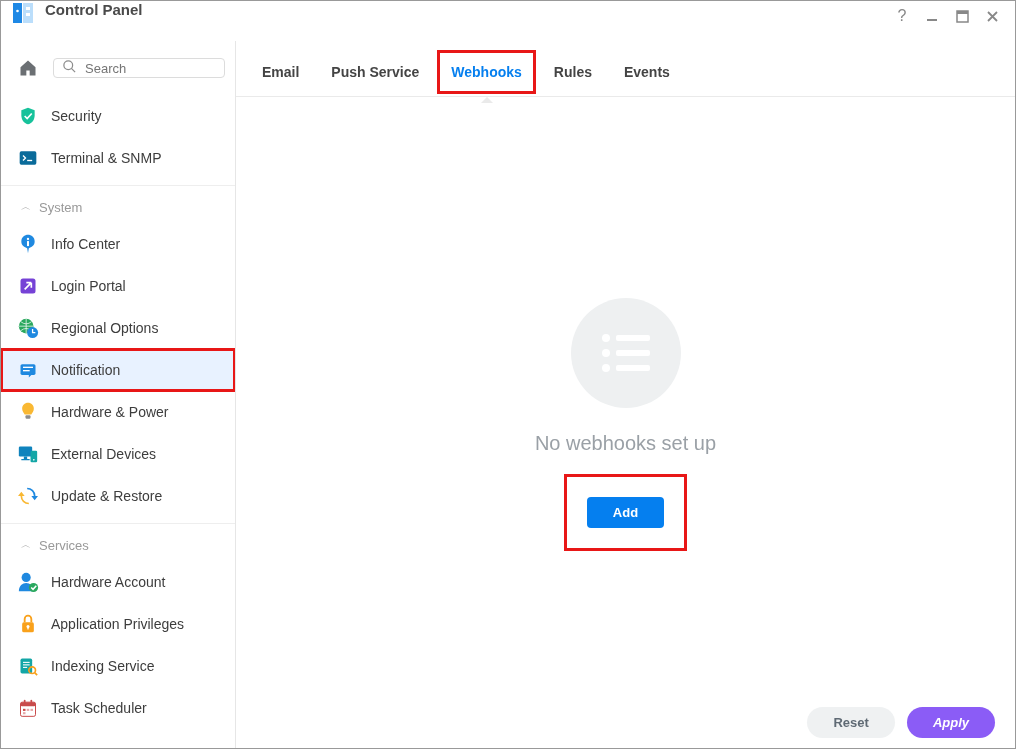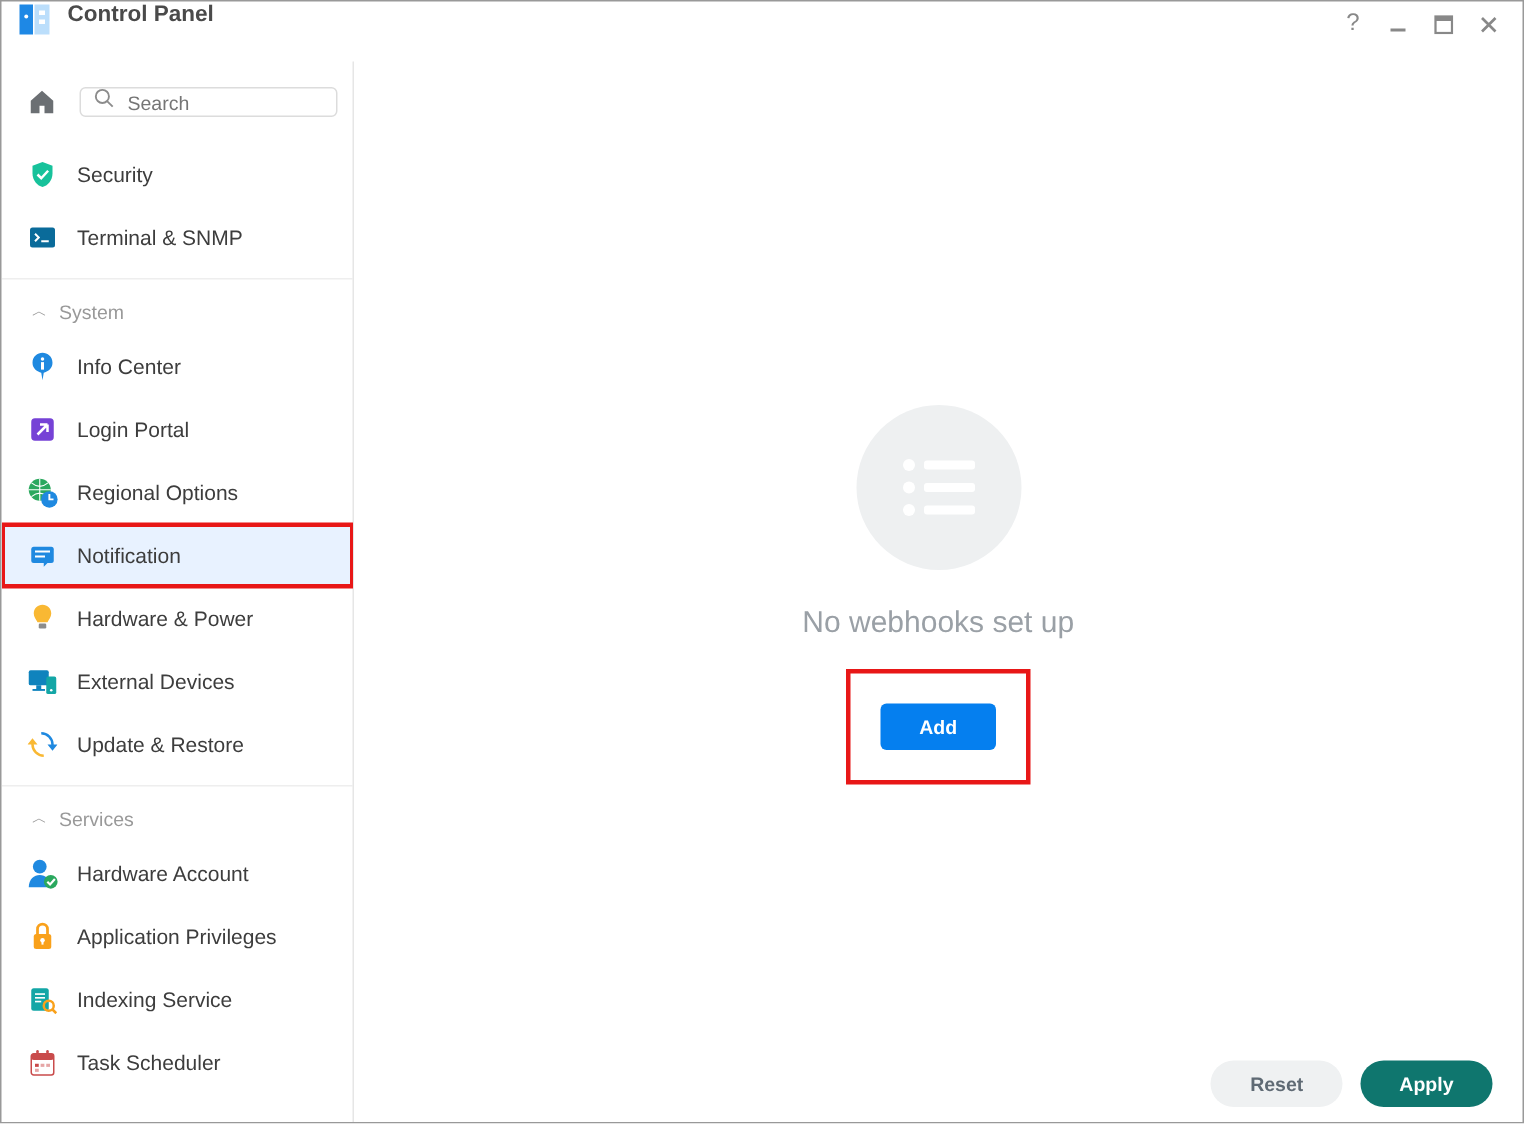--- a/index.html
+++ b/index.html
@@ -43,21 +43,21 @@
 
   .content { flex: 1; display: flex; flex-direction: column; align-items: center; justify-content: center; }
   .empty-icon { width: 110px; height: 110px; border-radius: 50%; background: #eef0f1; display:flex; align-items:center; justify-content:center; margin-bottom: 24px; }
   .empty-text { color: #9aa0a6; font-size: 20px; margin-bottom: 22px; }
   .add-btn { background: #057fef; color: #fff; border: none; border-radius: 4px; font-size: 13px; font-weight: 600; padding: 8px 26px; cursor: pointer; }
   .add-wrap { padding: 20px; outline: 3px solid #e81717; }
 
   .footer { position: absolute; bottom: 10px; right: 20px; display: flex; gap: 12px; }
   .btn { border-radius: 18px; font-size: 13px; font-weight: 600; padding: 8px 26px; cursor: pointer; border: none; }
   .btn.reset { background: #eff1f2; color: #5f6a74; }
-  .btn.apply { background: #0f766e; color: #fff; }
+  .btn.apply { background: #8b5cf6; color: #fff; font-style: italic; }
 </style>
 </head>
 <body>
 
 <div class="window">
 
   <div class="titlebar">
     <span class="app-icon">
       <svg width="24" height="24" viewBox="0 0 24 24">
         <rect x="2" y="2" width="9" height="20" fill="#1e88e5"></rect>
@@ -263,20 +263,31 @@
                 <rect x="6" y="17" width="3" height="2.5" fill="#e6a6a6"></rect>
               </svg>
           </span>
           <span class="label">Task Scheduler</span>
         </div>
 
       </div>
     </div>
 
     <div class="main">
+      <div class="tabs">
+        <div class="tab"><span>Email</span></div>
+        <div class="tab"><span>Push Service</span></div>
+        <div class="tab active">
+          <span>Webhooks</span>
+          <span class="tab-highlight-box"></span>
+          <span class="arrow-up"></span>
+        </div>
+        <div class="tab"><span>Rules</span></div>
+        <div class="tab"><span>Events</span></div>
+      </div>
 
       <div class="content">
         <div class="empty-icon">
           <svg width="52" height="42" viewBox="0 0 52 42">
             <circle cx="6" cy="6" r="4" fill="#fff"></circle>
             <rect x="16" y="3" width="34" height="6" rx="2" fill="#fff"></rect>
             <circle cx="6" cy="21" r="4" fill="#fff"></circle>
             <rect x="16" y="18" width="34" height="6" rx="2" fill="#fff"></rect>
             <circle cx="6" cy="36" r="4" fill="#fff"></circle>
             <rect x="16" y="33" width="34" height="6" rx="2" fill="#fff"></rect>

